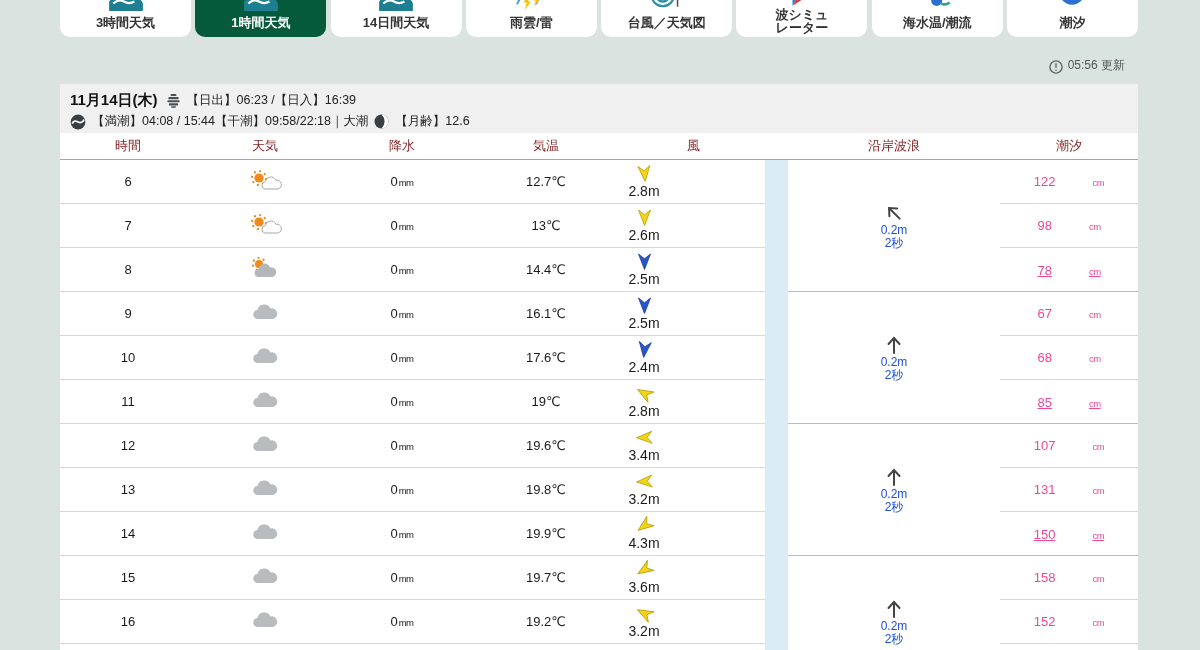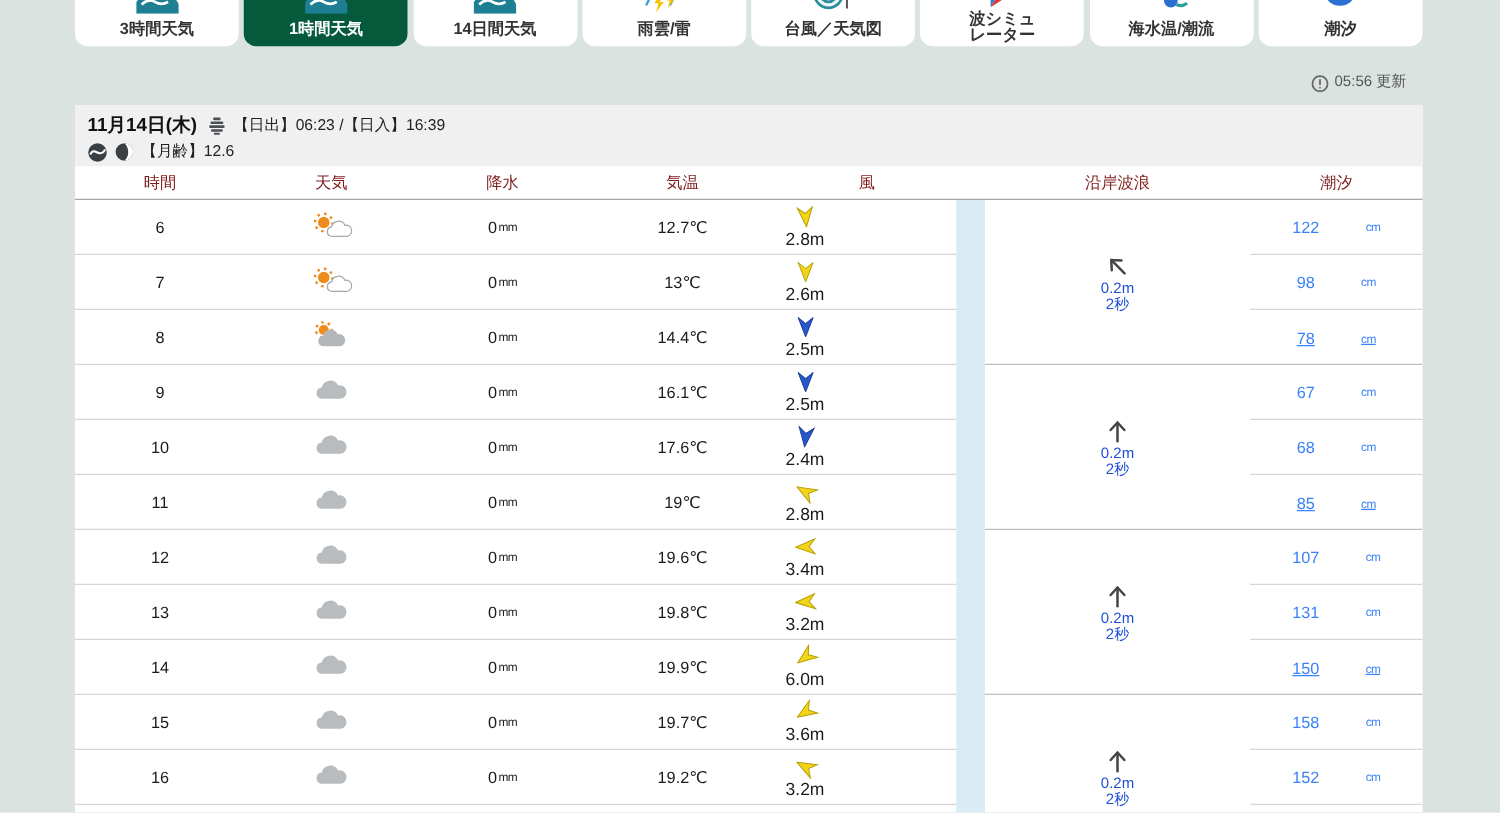--- a/index.html
+++ b/index.html
@@ -60,21 +60,21 @@
 
   .right-rows { position:absolute; left:728px; top:0; width:350px; }
   .wgroup { position:relative; height:132px; border-bottom:1px solid #bdbdbd; }
   .wgroup.last { border-bottom:none; }
   .wavecell { position:absolute; left:0; top:0; width:212px; height:132px;
     display:flex; flex-direction:column; align-items:center; justify-content:center; }
   .wavecell .wavearrow { height:22px; display:flex; align-items:center; justify-content:center; }
   .wavecell .wtext { font-size:12px; color:#1d4ed8; line-height:13.5px; }
   .tidecol { position:absolute; left:212px; top:0; width:138px; }
   .tiderow { height:44px; display:flex; align-items:center; justify-content:center;
-    font-size:13px; color:#3b82f6; border-bottom:1px solid #d6d6d6;gap:36px; }
+    font-size:13px; color:#ec4899; border-bottom:1px solid #d6d6d6;gap:36px; }
   .tiderow.nb { border-bottom:none;text-decoration:underline; }
 </style>
 </head>
 <body>
 
 <div class="page">
 
   <div class="tabbar" id="tabbar">
       <div class="tab">
         <div class="ticon"><svg width="38" height="38" viewBox="0 0 36 36">
@@ -181,20 +181,21 @@
           </span>
         <span>【日出】06:23 /【日入】16:39</span>
       </div>
       <div class="dh-line">
         <span class="dh-icon">
             <svg width="16" height="16" viewBox="0 0 16 16">
               <circle cx="8" cy="8" r="7.4" fill="#3a3f44"></circle>
               <path d="M2.2 9.6 Q4 5.8 7 7.6 T12 8 Q13.4 7.4 14 5.4" stroke="#fff" stroke-width="1.7" fill="none"></path>
             </svg>
           </span>
+        <span>【満潮】04:08 / 15:44【干潮】09:58/22:18｜大潮</span>
         <span class="dh-icon">
             <svg width="15" height="15" viewBox="0 0 15 15">
               <circle cx="7.5" cy="7.5" r="7" fill="#3a3f44"></circle>
               <path d="M7.5 0.5 A7 7 0 0 1 7.5 14.5 A9.5 9.5 0 0 0 7.5 0.5" fill="#fff"></path>
             </svg>
           </span>
         <span>【月齢】12.6</span>
       </div>
     </div>
 
@@ -449,21 +450,21 @@
             <div class="cell c-temp">
               <span>19.9℃</span>
             </div>
             <div class="cell c-wind">
               <div class="windbox">
                 <span class="arrow">
                   <svg width="15" height="17" viewBox="0 0 15 17" style="transform:rotate(233deg)">
                     <polygon points="7.5,0.5 13.5,16 7.5,11.2 1.5,16" fill="#f2d418" stroke="#b89f00" stroke-width="0.8"></polygon>
                   </svg>
                 </span>
-                <span class="wspeed">6.0m</span>
+                <span class="wspeed">4.3m</span>
               </div>
             </div>
           </div>
           <div class="trow">
             <div class="cell c-time">
               <span>15</span>
             </div>
             <div class="cell c-weather">
               <span class="wicon"><svg width="30" height="20" viewBox="0 0 30 20">
                   <path d="M7 17 A4.6 4.6 0 0 1 7.4 7.9 A7 7 0 0 1 20.5 6.4 A5.2 5.2 0 0 1 23 17 Z" fill="#b9bcbe"></path>

